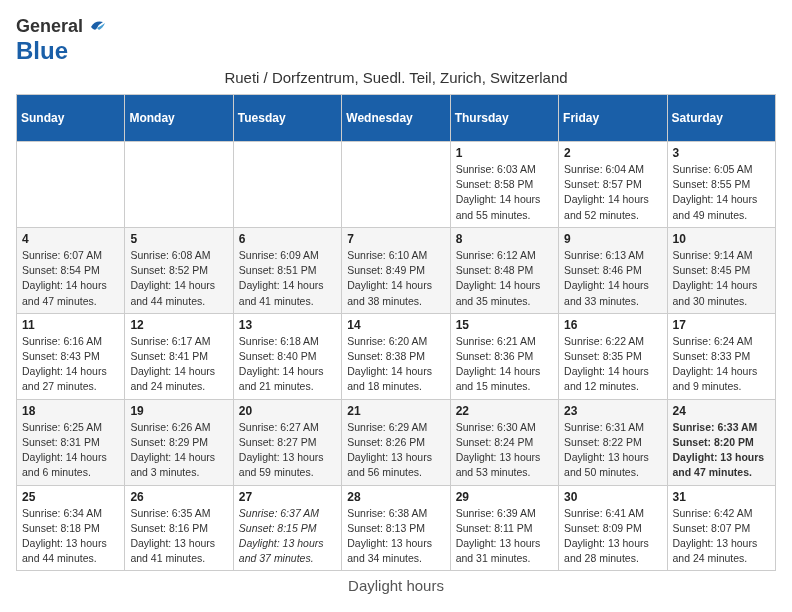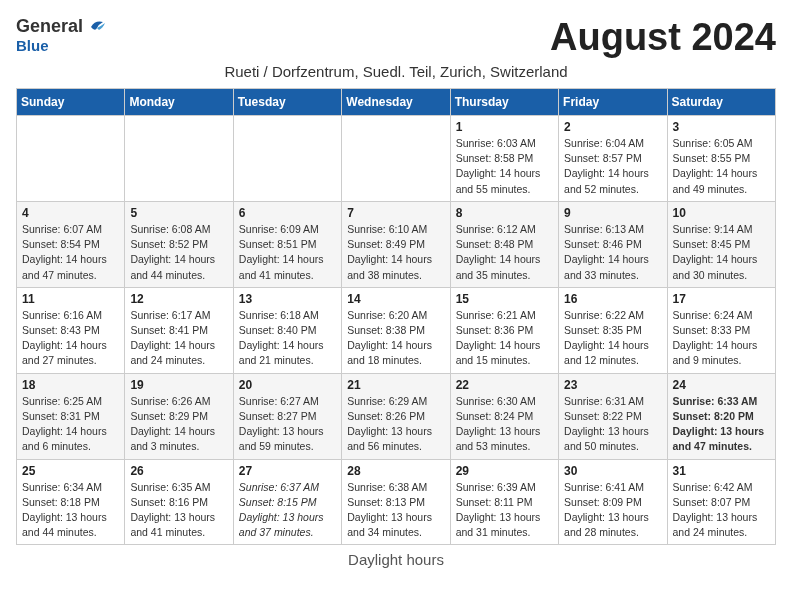--- a/index.html
+++ b/index.html
@@ -15,21 +15,21 @@
       align-items: flex-start;
       justify-content: space-between;
       margin-bottom: 4px;
     }
     .logo-text-general {
       font-size: 18px;
       font-weight: bold;
       color: #333;
     }
     .logo-text-blue {
-      font-size: 15px;
+      font-size: 24px;
       font-weight: bold;
       color: #1a5fa8;
     }
     .month-title {
       font-size: 38px;
       font-weight: bold;
       color: #222;
       text-align: right;
     }
     .subtitle {
@@ -39,21 +39,21 @@
       margin-bottom: 8px;
     }
     .calendar {
       width: 100%;
       border-collapse: collapse;
       font-size: 11px;
     }
     .calendar th {
       background: #1a5fa8;
       color: #fff;
-      padding: 6px 4px;
+      padding: 16px 4px;
       text-align: left;
       font-size: 12px;
       border: 1px solid #ccc;
     }
     .calendar td {
       border: 1px solid #ccc;
       vertical-align: top;
       padding: 4px 5px;
       width: calc(100% / 7);
       min-height: 80px;
@@ -103,21 +103,20 @@
   <div class="logo-wrapper">
     <div class="logo-line">
       <span class="logo-text-general">General</span>
       <svg width="22" height="18" viewBox="0 0 22 18">
         <path d="M6 9 Q10 2 18 4 Q14 6 12 10 Q10 14 6 9Z" fill="#1a5fa8"></path>
         <path d="M12 10 Q16 8 20 5 Q18 10 14 12Z" fill="#4a9fd4"></path>
       </svg>
     </div>
     <span class="logo-text-blue">Blue</span>
   </div>
-  <div class="month-title">August 2024</div>
 </div>
 
 <div class="subtitle">Rueti / Dorfzentrum, Suedl. Teil, Zurich, Switzerland</div>
 
 <table class="calendar">
   <thead>
     <tr id="days-header">
         <th>Sunday</th>
         <th>Monday</th>
         <th>Tuesday</th>

